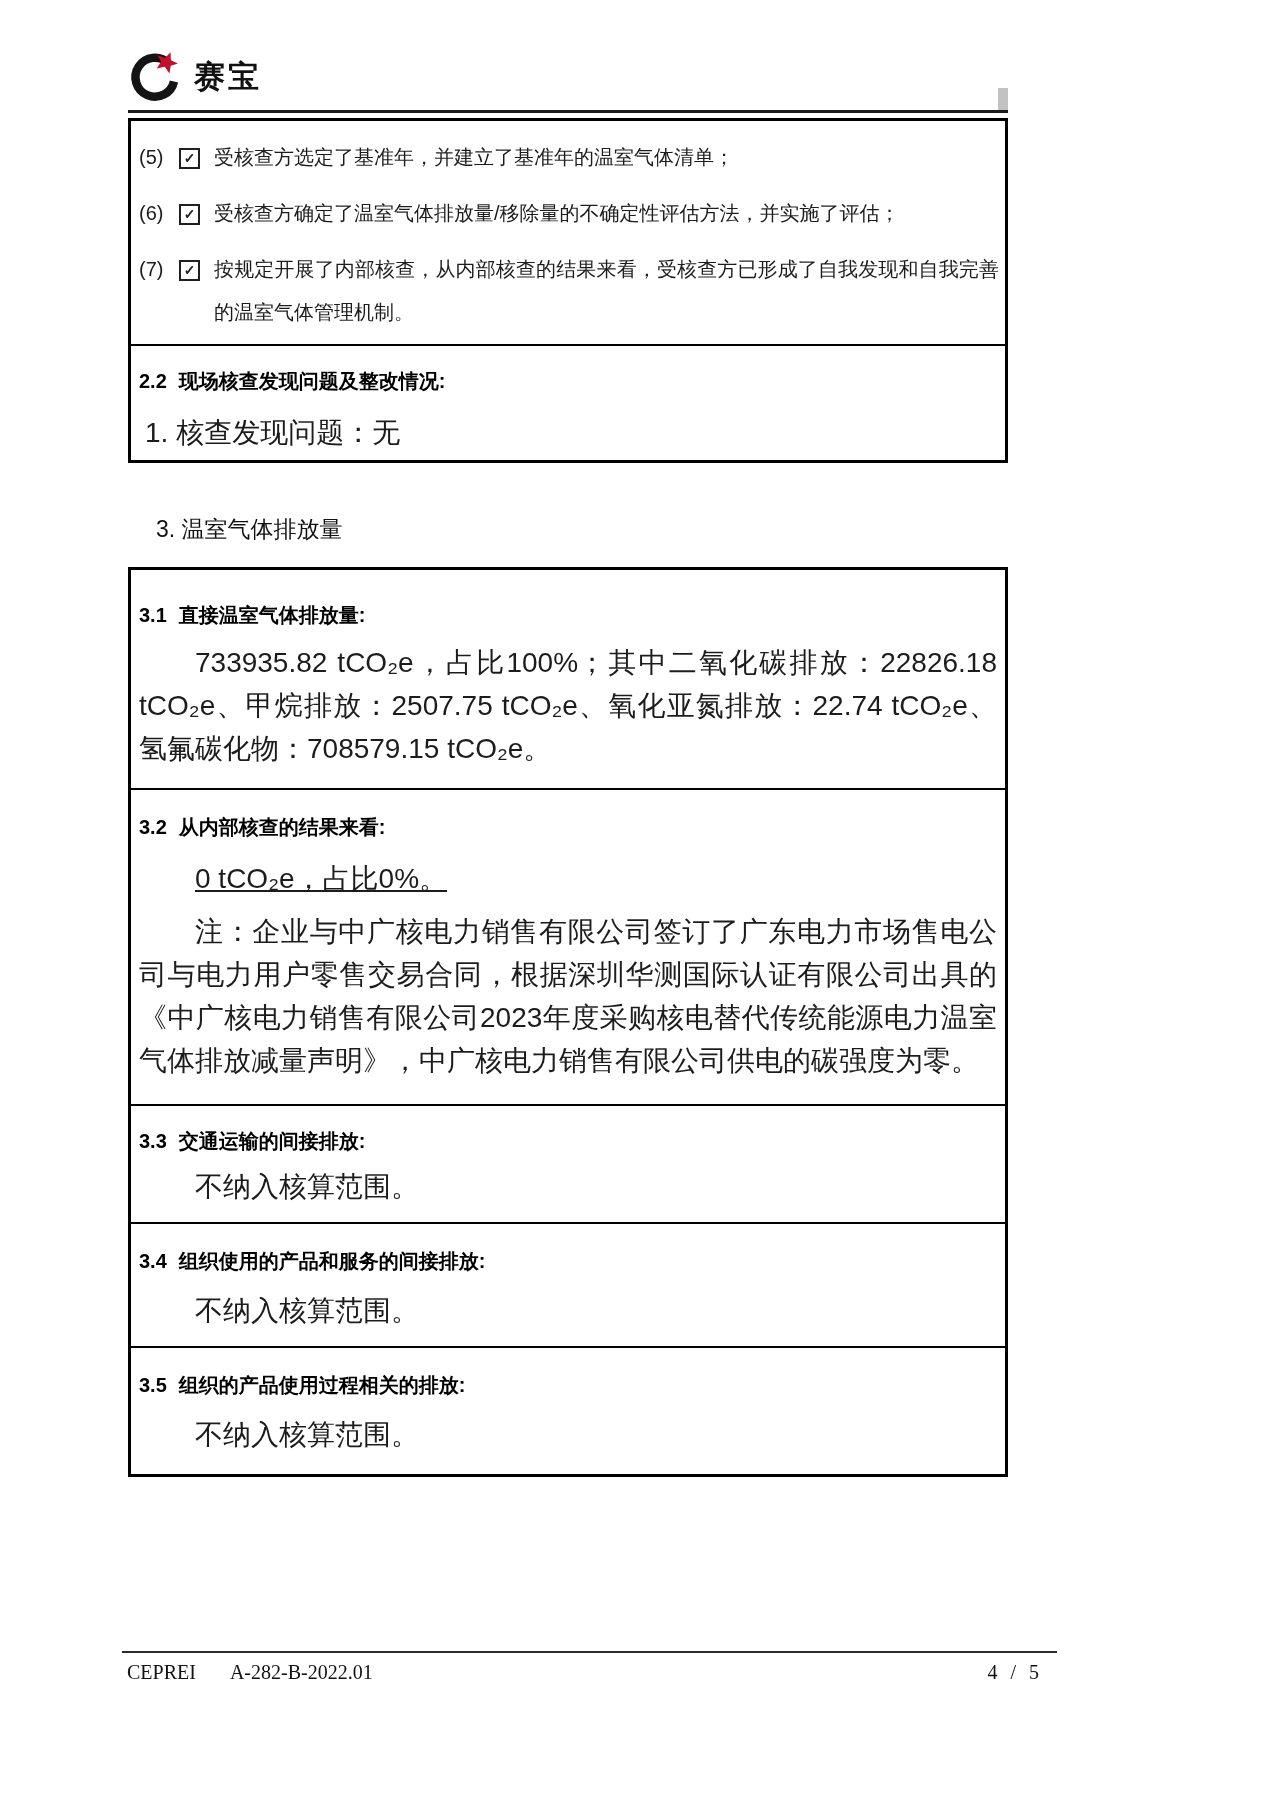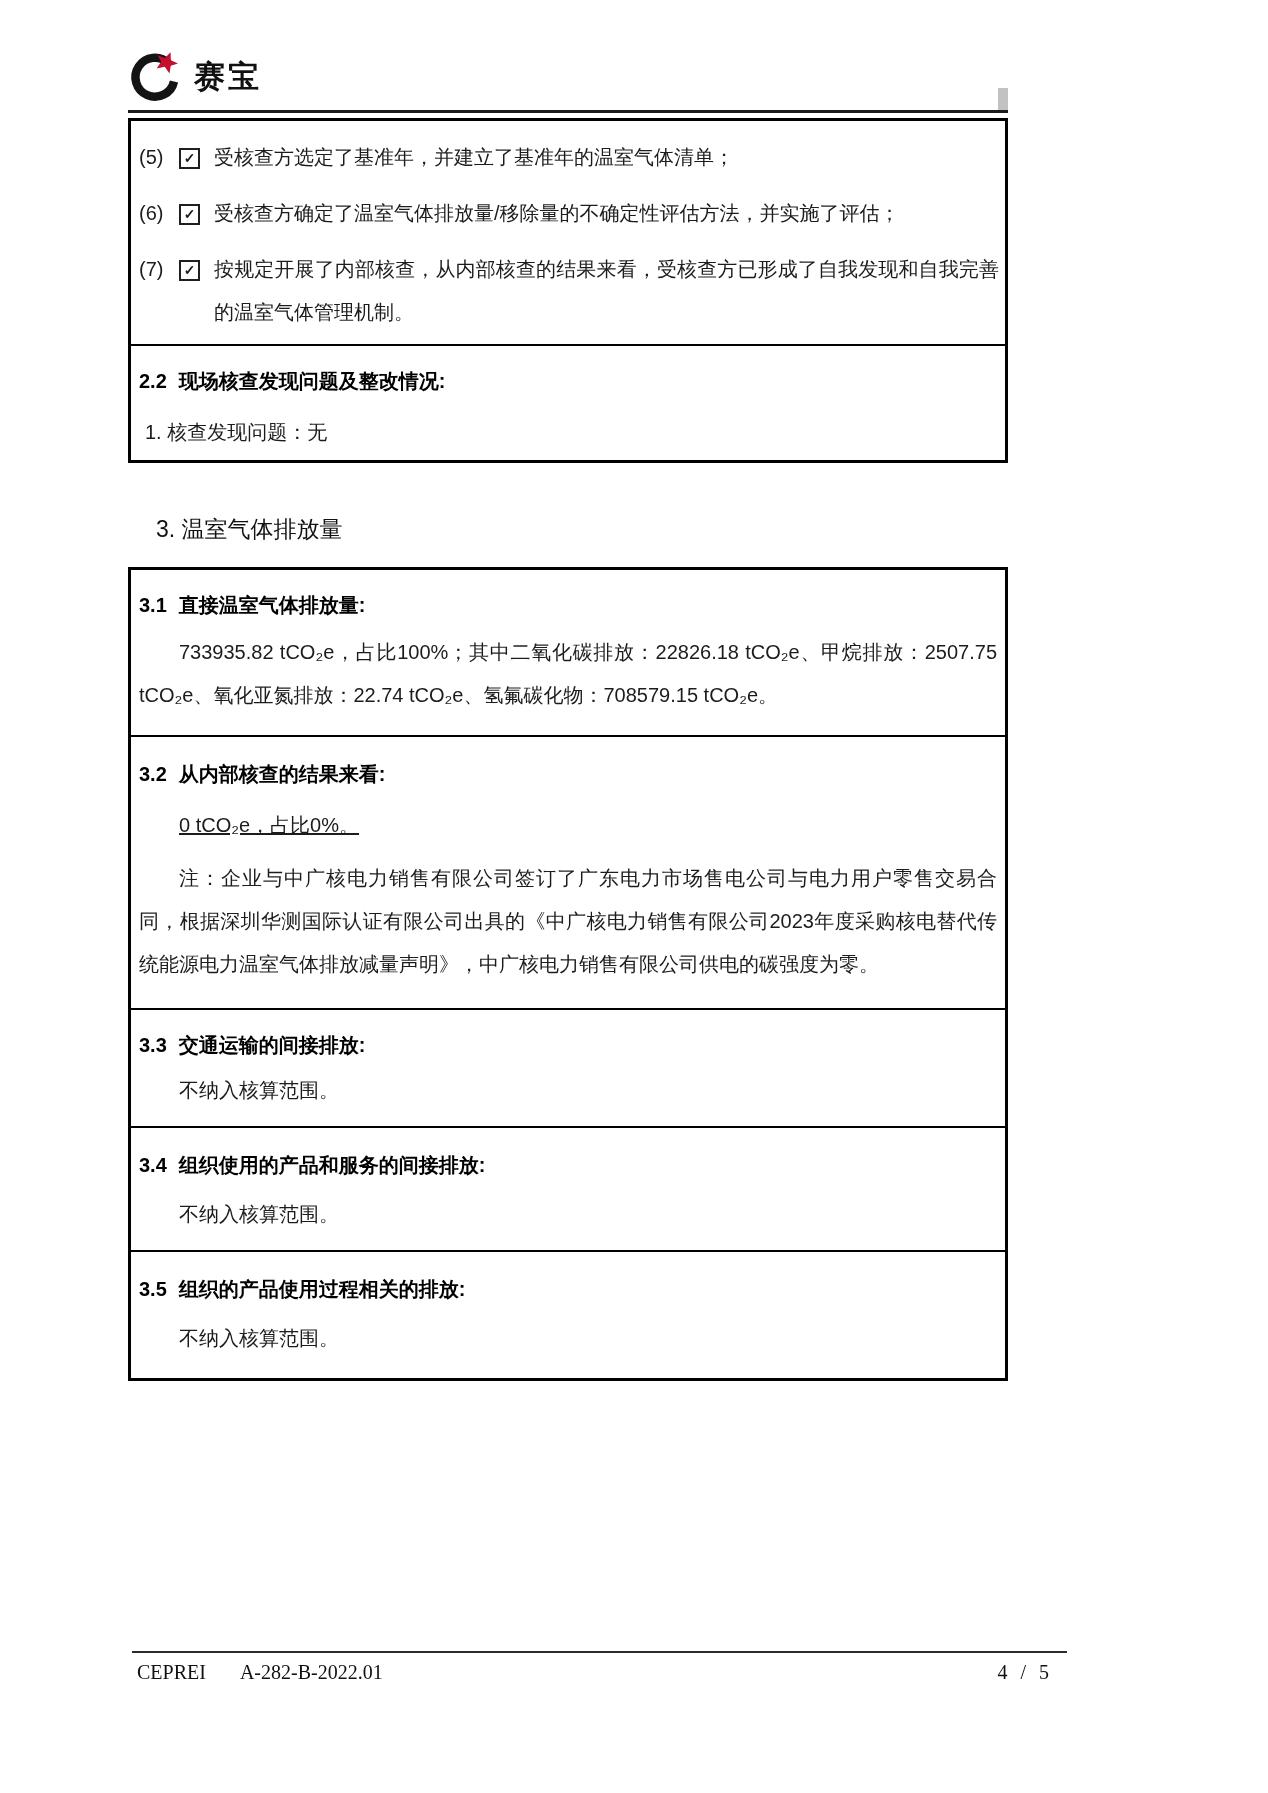--- a/index.html
+++ b/index.html
@@ -19,54 +19,54 @@
   .scan-mark{position:absolute;right:0;top:-22px;width:10px;height:22px;background:#b3b3b3;opacity:.8;}
 
   
   .box{margin-left:128px;width:880px;border:3px solid #000;box-sizing:border-box;}
   .box1{margin-top:5px;}
   .bsec{padding:14px 8px 10px 8px;}
   .bsec + .bsec{border-top:2px solid #000;}
 
   h2{margin:0;font-size:20px;line-height:43px;font-weight:700;color:#000000;}
   h2 .hnum{margin-right:12px;}
-  p{margin:0;font-size:20px;line-height:43px;color:#1c1c1c;}
+  p{margin:0;font-size:28px;line-height:43px;color:#1c1c1c;}
   .para{text-indent:2em;text-align:justify;}
   .plain{padding-left:6px;}
 
   
   .checklist{padding:15px 6px 10px 8px;}
   .check-item{display:flex;align-items:flex-start;margin-bottom:13px;}
   .check-item:last-child{margin-bottom:0;}
   .check-item .num{flex:0 0 40px;font-size:20px;line-height:43px;}
   .cb{flex:0 0 17px;height:17px;margin:12px 14px 0 0;border:2px solid #1f1f1f;
       font-size:14px;line-height:16px;text-align:center;color:#1f1f1f;font-weight:700;}
   .check-item .txt{flex:1;font-size:20px;line-height:43px;text-align:justify;}
   .sec-b{padding:14px 8px 6px 8px;}
   .sec-b p{margin-top:8px;}
   .sec-c{padding:14px 8px 16px 8px;}
   .sec-c p{margin-top:8px;}
 
   
   .main-heading{margin:50px 0 22px 156px;font-size:23px;line-height:32px;font-weight:400;color:#111;}
 
-  .s31{padding:14px 8px 18px 8px;}
+  .s31{padding:24px 8px 18px 8px;}
   .s31 p{margin-top:4px;}
   .s32{padding:16px 8px 22px 8px;}
   .s32 .p1{margin-top:8px;text-decoration:underline;}
   .s32 .note{margin-top:10px;}
   .s33{padding:14px 8px 14px 8px;}
   .s33 p{margin-top:2px;}
   .s34{padding:16px 8px 14px 8px;}
   .s34 p{margin-top:6px;}
   .s35{padding:16px 8px 18px 8px;}
   .s35 p{margin-top:6px;}
 
   
-  .doc-footer{position:absolute;left:132px;top:1651px;width:935px;}
+  .doc-footer{position:absolute;left:122px;top:1651px;width:935px;}
   .footer-rule{height:2px;background:#2b2b2b;}
   .footer-row{display:flex;align-items:baseline;margin-top:8px;
               font-family:"Liberation Serif", serif;font-size:20px;color:#111;}
   .footer-org{margin-left:5px;}
   .footer-code{margin-left:34px;}
   .footer-page{margin-left:auto;margin-right:14px;letter-spacing:4px;}
 </style>
 </head>
 <body>
 

